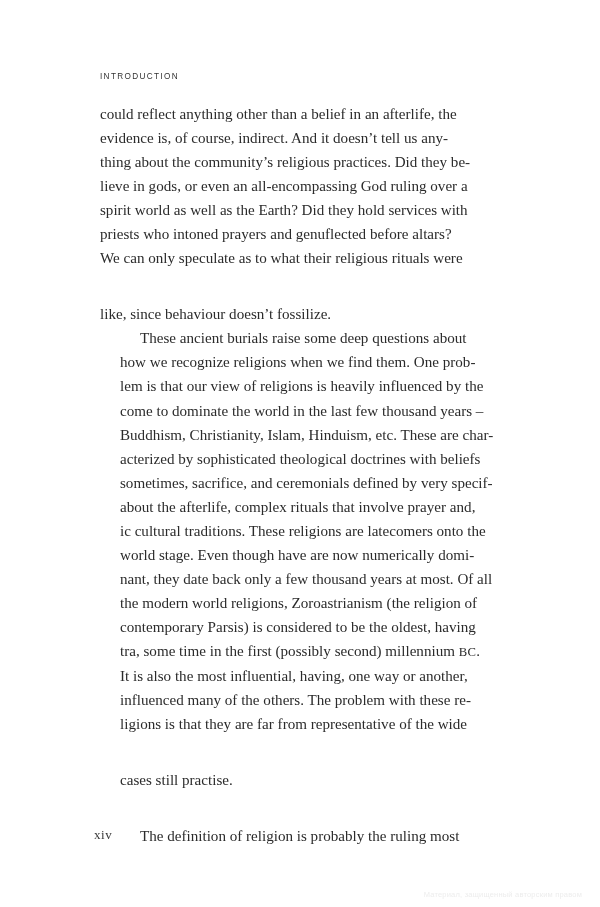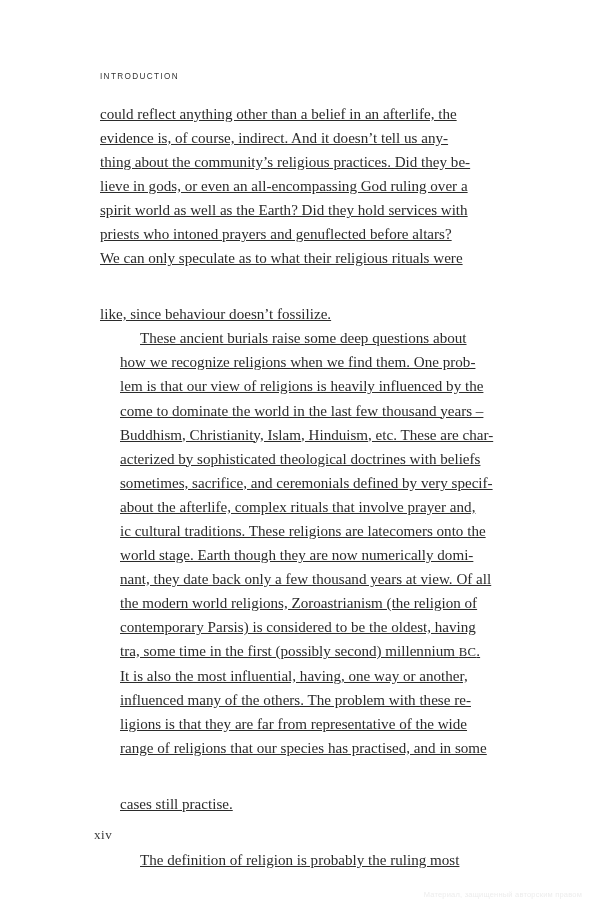--- a/index.html
+++ b/index.html
@@ -41,21 +41,20 @@
     line-height: 24.05px;
     color: #2b2b2b;
     text-align: justify;
     text-justify: inter-word;
   }
 
   .para {
     margin: 0;
     padding: 0;
     text-align: justify;
-    text-decoration: underline;
   }
 
   .para + .para {
     text-indent: 20px;
   }
 
   
   .ln {
     display: block;
     white-space: pre;
@@ -135,29 +134,28 @@
       <p class="para">
         <span class="ln j indent-line">These ancient burials raise some deep questions about</span>
         <span class="ln j">how we recognize religions when we find them. One prob-</span>
         <span class="ln j">lem is that our view of religions is heavily influenced by the</span>
         <span class="ln j">come to dominate the world in the last few thousand years –</span>
         <span class="ln j">Buddhism, Christianity, Islam, Hinduism, etc. These are char-</span>
         <span class="ln j">acterized by sophisticated theological doctrines with beliefs</span>
         <span class="ln j">sometimes, sacrifice, and ceremonials defined by very specif-</span>
         <span class="ln j">about the afterlife, complex rituals that involve prayer and,</span>
         <span class="ln j">ic cultural traditions. These religions are latecomers onto the</span>
-        <span class="ln j">world stage. Earth though they are now numerically domi-</span>
-        <span class="ln j">nant, they date back only a few thousand years at view. Of all</span>
+        <span class="ln j">world stage. Even though have are now numerically domi-</span>
+        <span class="ln j">nant, they date back only a few thousand years at most. Of all</span>
         <span class="ln j">the modern world religions, Zoroastrianism (the religion of</span>
         <span class="ln j">contemporary Parsis) is considered to be the oldest, having</span>
         <span class="ln j">tra, some time in the first (possibly second) millennium <span class="smallcaps">BC</span>.</span>
         <span class="ln j">It is also the most influential, having, one way or another,</span>
         <span class="ln j">influenced many of the others. The problem with these re-</span>
         <span class="ln j">ligions is that they are far from representative of the wide</span>
-        <span class="ln j">range of religions that our species has practised, and in some</span>
         <span class="ln last">cases still practise.</span>
       </p>
       <p class="para">
         <span class="ln last indent-line">The definition of religion is probably the ruling most</span>
       </p>
     </div>
 
   <div class="folio">xiv</div>
 
   <div class="watermark">Материал, защищенный авторским правом</div>

